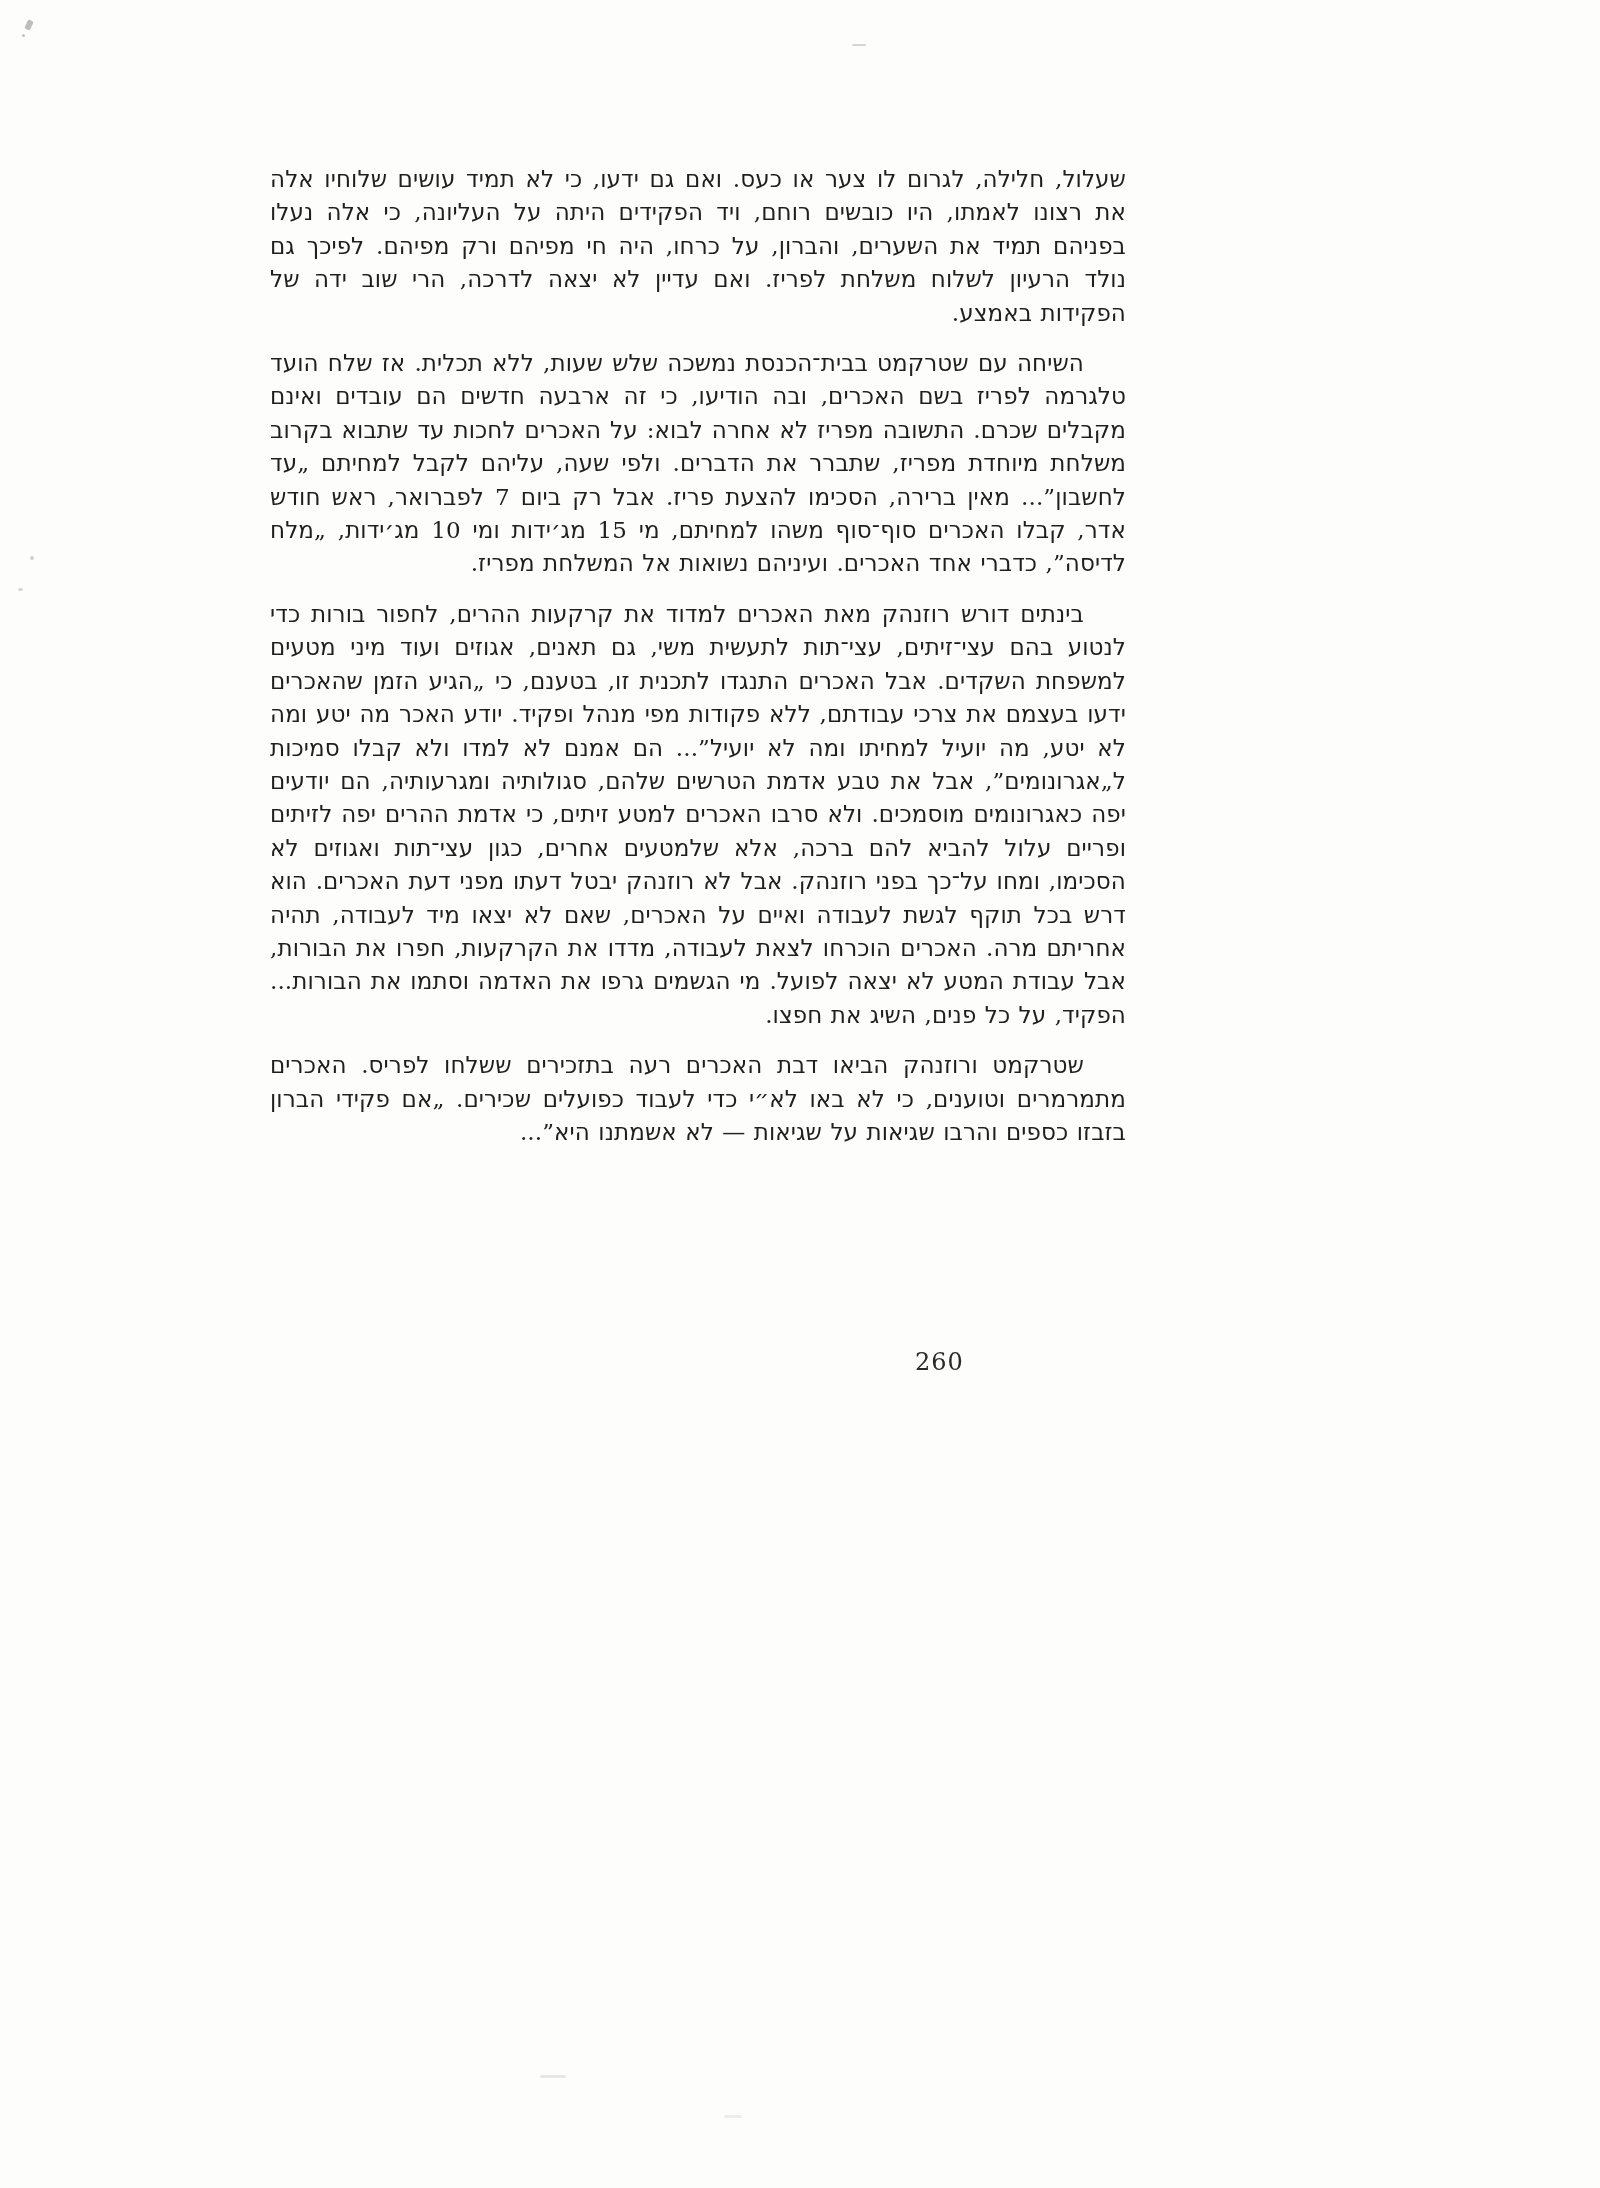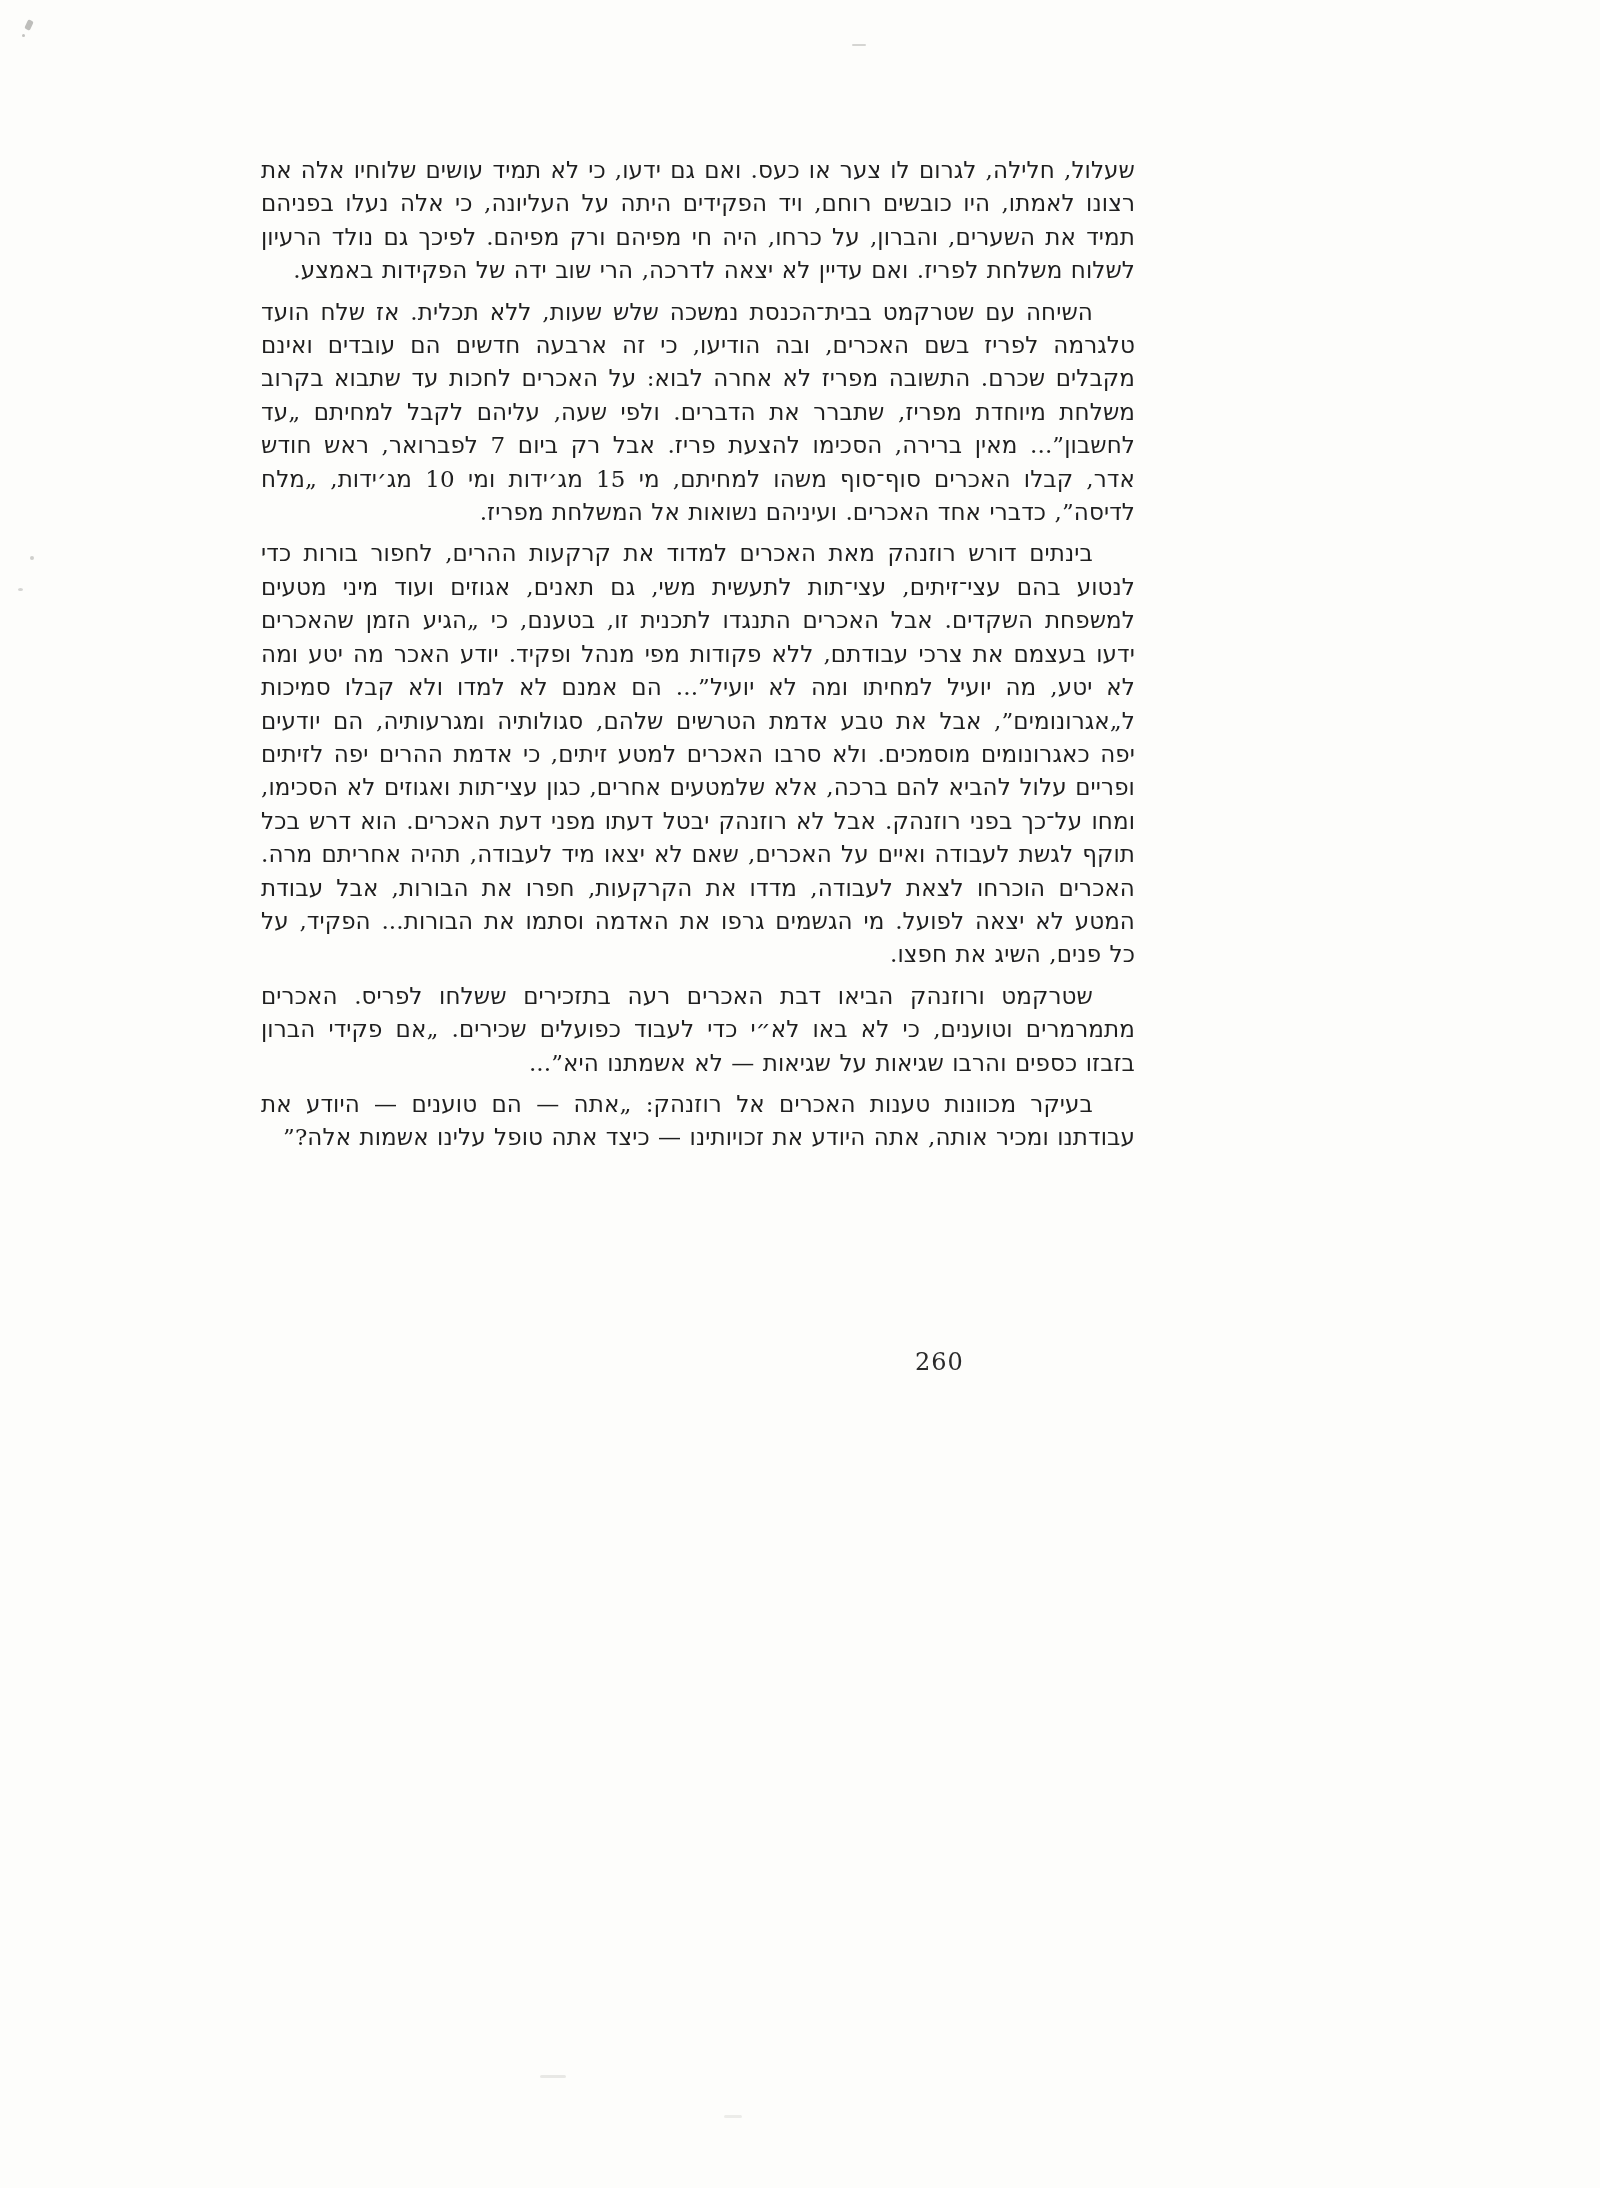--- a/index.html
+++ b/index.html
@@ -23,21 +23,21 @@
       width: 890px;
       direction: rtl;
       text-align: justify;
       color: #1f1f1f;
       font-size: 23px;
       line-height: 33.4px;
       letter-spacing: 0.1px;
       word-spacing: 1px;
     }
     .text-block p {
-      margin: 8px;
+      margin: 17px;
       padding: 0;
       text-indent: 42px;
     }
     .text-block p.no-indent {
       text-indent: 0;
     }
     .page-number {
       position: absolute;
       top: 1348px;
       left: 915px;
@@ -71,18 +71,17 @@
   <span class="scan-mark mark-4"></span>
   <span class="scan-mark mark-5"></span>
   <span class="scan-mark mark-6"></span>
   <span class="scan-mark mark-7"></span>
 
   <div class="text-block">
     <p class="no-indent">שעלול, חלילה, לגרום לו צער או כעס. ואם גם ידעו, כי לא תמיד עושים שלוחיו אלה את רצונו לאמתו, היו כובשים רוחם, ויד הפקידים היתה על העליונה, כי אלה נעלו בפניהם תמיד את השערים, והברון, על כרחו, היה חי מפיהם ורק מפיהם. לפיכך גם נולד הרעיון לשלוח משלחת לפריז. ואם עדיין לא יצאה לדרכה, הרי שוב ידה של הפקידות באמצע.</p>
     <p>השיחה עם שטרקמט בבית־הכנסת נמשכה שלש שעות, ללא תכלית. אז שלח הועד טלגרמה לפריז בשם האכרים, ובה הודיעו, כי זה ארבעה חדשים הם עובדים ואינם מקבלים שכרם. התשובה מפריז לא אחרה לבוא: על האכרים לחכות עד שתבוא בקרוב משלחת מיוחדת מפריז, שתברר את הדברים. ולפי שעה, עליהם לקבל למחיתם „עד לחשבון”... מאין ברירה, הסכימו להצעת פריז. אבל רק ביום 7 לפברואר, ראש חודש אדר, קבלו האכרים סוף־סוף משהו למחיתם, מי 15 מג׳ידות ומי 10 מג׳ידות, „מלח לדיסה”, כדברי אחד האכרים. ועיניהם נשואות אל המשלחת מפריז.</p>
     <p>בינתים דורש רוזנהק מאת האכרים למדוד את קרקעות ההרים, לחפור בורות כדי לנטוע בהם עצי־זיתים, עצי־תות לתעשית משי, גם תאנים, אגוזים ועוד מיני מטעים למשפחת השקדים. אבל האכרים התנגדו לתכנית זו, בטענם, כי „הגיע הזמן שהאכרים ידעו בעצמם את צרכי עבודתם, ללא פקודות מפי מנהל ופקיד. יודע האכר מה יטע ומה לא יטע, מה יועיל למחיתו ומה לא יועיל”... הם אמנם לא למדו ולא קבלו סמיכות ל„אגרונומים”, אבל את טבע אדמת הטרשים שלהם, סגולותיה ומגרעותיה, הם יודעים יפה כאגרונומים מוסמכים. ולא סרבו האכרים למטע זיתים, כי אדמת ההרים יפה לזיתים ופריים עלול להביא להם ברכה, אלא שלמטעים אחרים, כגון עצי־תות ואגוזים לא הסכימו, ומחו על־כך בפני רוזנהק. אבל לא רוזנהק יבטל דעתו מפני דעת האכרים. הוא דרש בכל תוקף לגשת לעבודה ואיים על האכרים, שאם לא יצאו מיד לעבודה, תהיה אחריתם מרה. האכרים הוכרחו לצאת לעבודה, מדדו את הקרקעות, חפרו את הבורות, אבל עבודת המטע לא יצאה לפועל. מי הגשמים גרפו את האדמה וסתמו את הבורות... הפקיד, על כל פנים, השיג את חפצו.</p>
     <p>שטרקמט ורוזנהק הביאו דבת האכרים רעה בתזכירים ששלחו לפריס. האכרים מתמרמרים וטוענים, כי לא באו לא״י כדי לעבוד כפועלים שכירים. „אם פקידי הברון בזבזו כספים והרבו שגיאות על שגיאות — לא אשמתנו היא”...</p>
-    <p>בעיקר מכוונות טענות האכרים אל רוזנהק: „אתה — הם טוענים — היודע את עבודתנו ומכיר אותה, אתה היודע את זכויותינו — כיצד אתה טופל עלינו אשמות אלה?”</p>
   </div>
 
   <div class="page-number">260</div>
 
 </div>
 
 </body></html>

